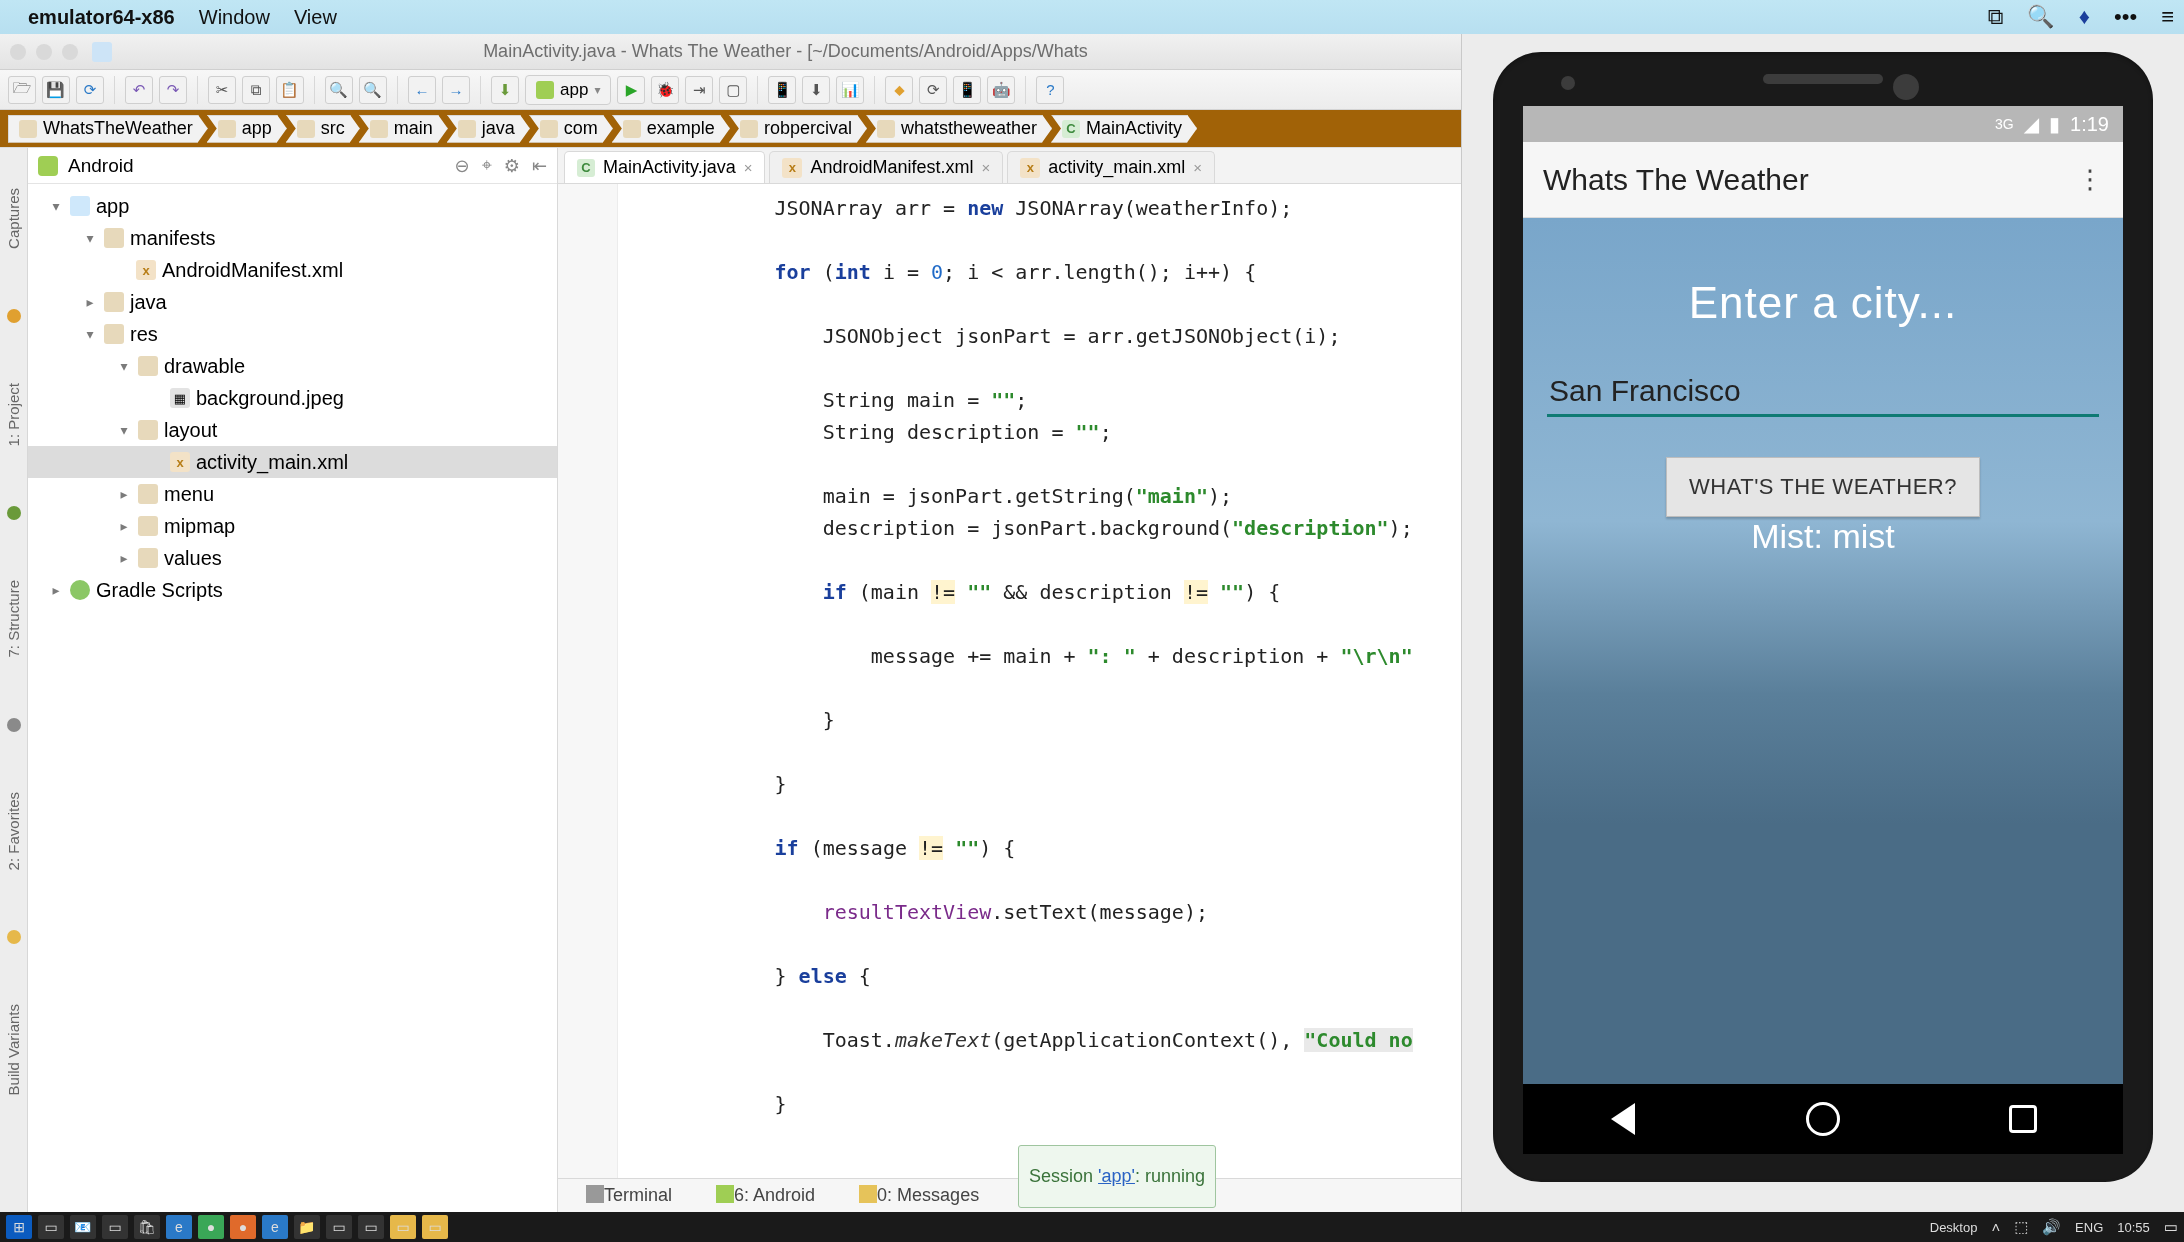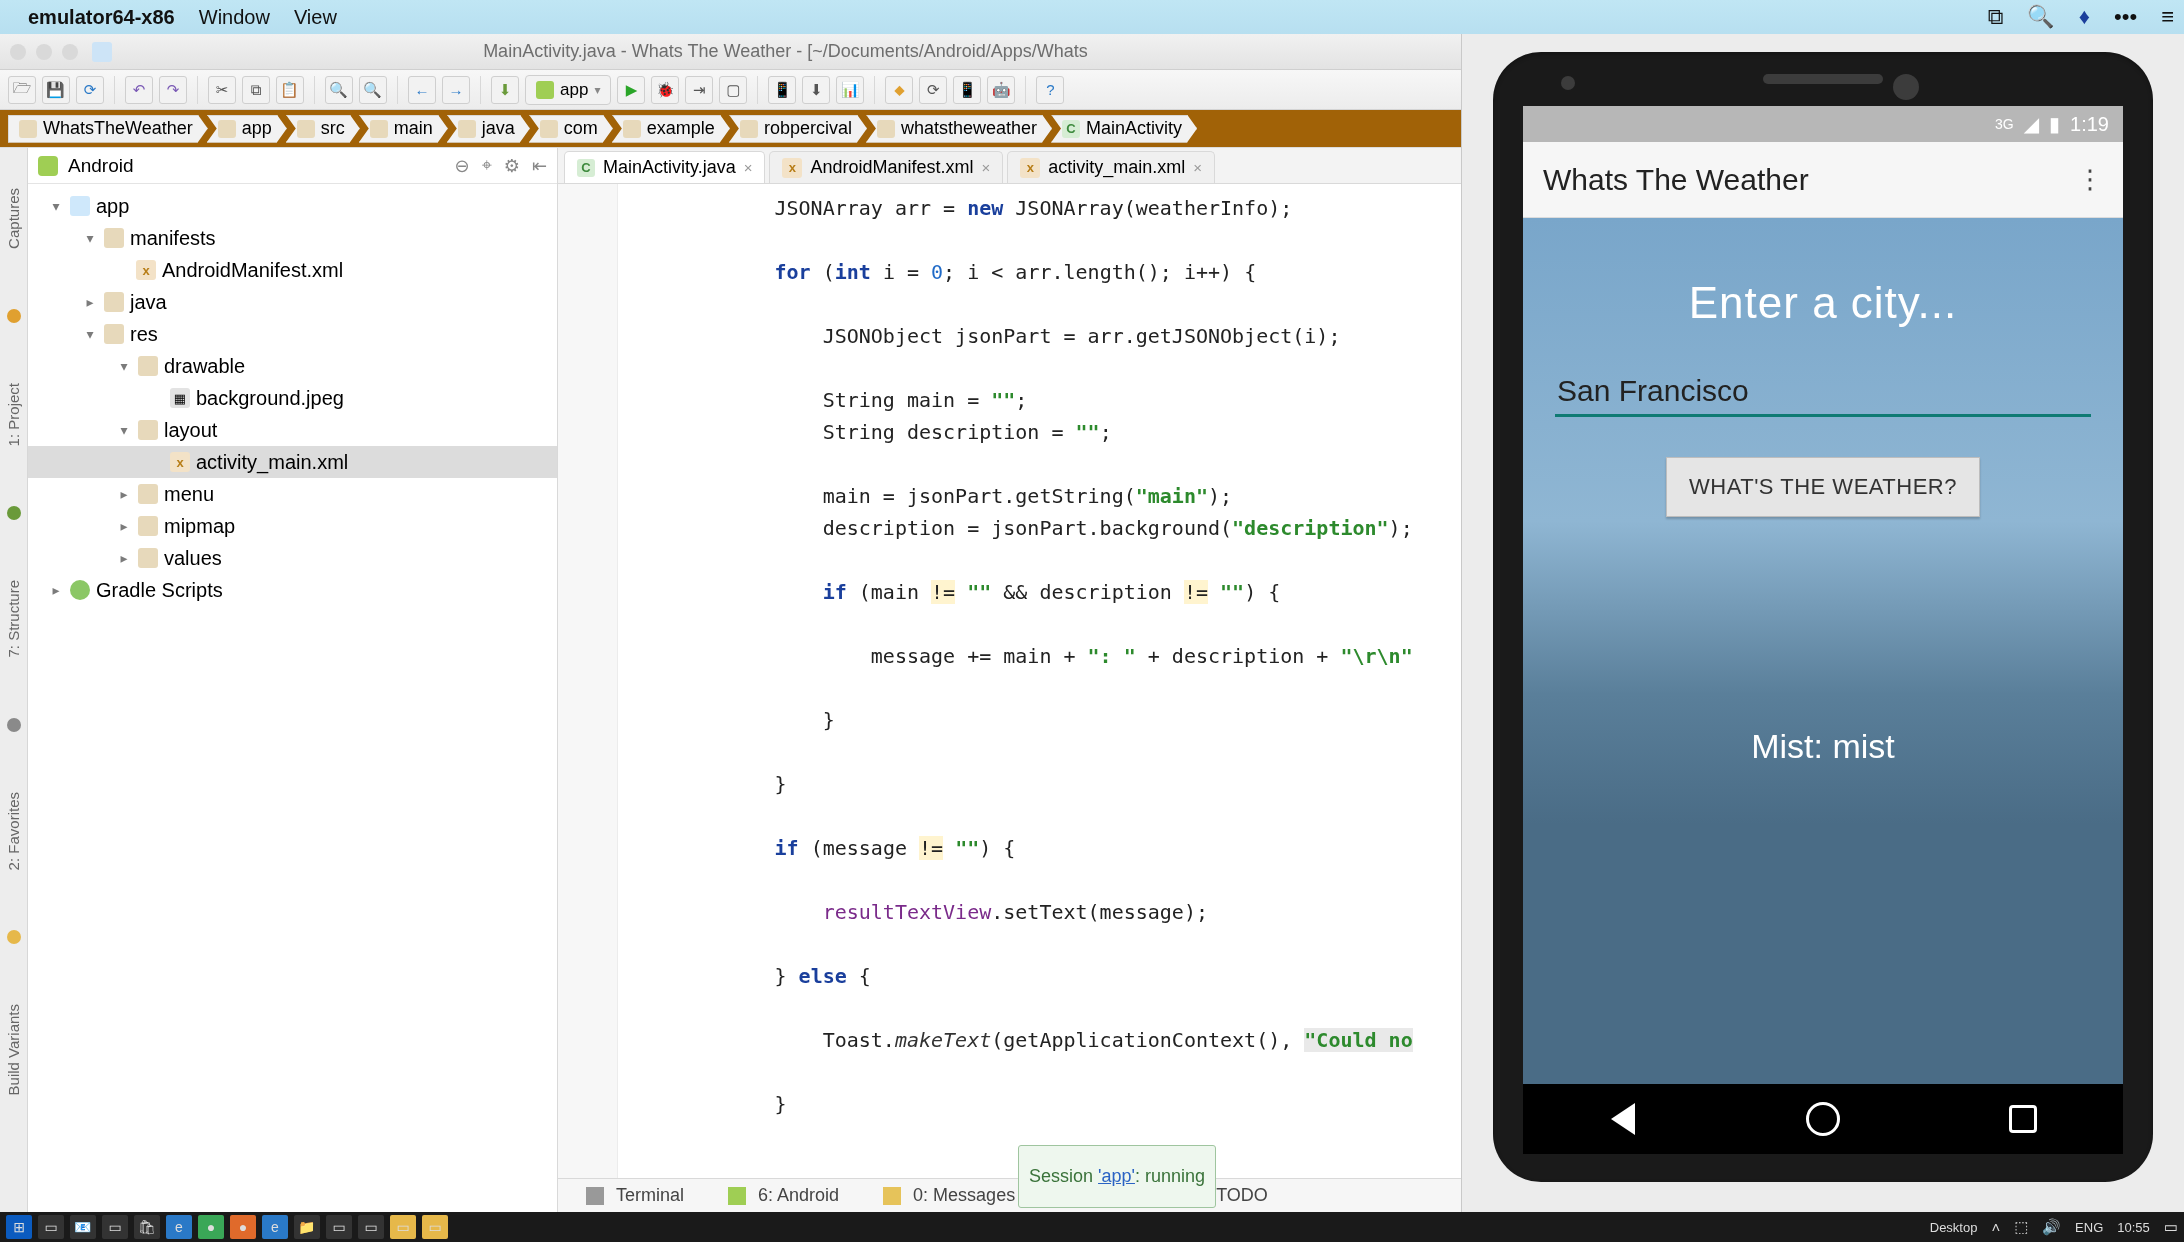--- a/index.html
+++ b/index.html
@@ -63,43 +63,43 @@
   .kw{color:#1a3f9c;font-weight:700;}
   .str{color:#2d8a2d;font-weight:600;}
   .lit{color:#1f6ac7;}
   .fld{color:#7a2a8a;}
   .mtd{font-style:italic;color:#333;}
   .hl{background:#fff4cf;}
   .hl2{background:#e9e9e9;}
   .session-badge{position:absolute;left:460px;bottom:4px;border:1px solid #9fc59f;background:#eef7ee;padding:20px 10px;font-size:18px;color:#3a733a;border-radius:3px;}
   .session-badge .app{color:#2a63c4;text-decoration:underline;}
   .bottom-tools{height:34px;border-top:1px solid #d9d9d9;display:flex;align-items:center;padding:0 12px;gap:28px;font-size:18px;background:#f6f6f6;}
-  .bottom-tools .bt{display:flex;align-items:center;gap:12px;color:#444;padding-left:16px;}
+  .bottom-tools .bt{display:flex;align-items:flex-start;gap:0;color:#444;padding-left:16px;}
   .bt .ico{width:18px;height:18px;display:inline-block;}
   
   .emu{flex:1;display:flex;flex-direction:column;background:#ececec;}
   .emu-titlebar{height:32px;background:linear-gradient(#f1f1f1,#e3e3e3);display:flex;align-items:center;padding:0 10px;border-bottom:1px solid #cfcfcf;font-size:19px;color:#4a4a4a;}
   .emu-titlebar .traffic span:nth-child(1){background:#ff5f57;}
   .emu-titlebar .traffic span:nth-child(2){background:#ffbd2e;}
   .emu-titlebar .traffic span:nth-child(3){background:#d9d9d9;}
   .emu-titlebar .etitle{flex:1;text-align:center;}
   .emu-body{flex:1;display:flex;align-items:flex-start;justify-content:center;padding-top:18px;}
   .phone{width:660px;height:1130px;background:#1a1a1a;border-radius:48px;padding:54px 30px 28px;position:relative;display:flex;flex-direction:column;box-shadow:0 2px 4px rgba(0,0,0,.3) inset;}
   .earpiece{position:absolute;top:22px;left:50%;transform:translateX(-50%);width:120px;height:10px;background:#3c3c3c;border-radius:10px;}
   .ear2{position:absolute;top:22px;left:50%;transform:translateX(70px);width:26px;height:26px;background:#3c3c3c;border-radius:50%;}
   .cam{position:absolute;top:24px;left:68px;width:14px;height:14px;background:#3c3c3c;border-radius:50%;}
   .screen{flex:1;background:#fff;display:flex;flex-direction:column;overflow:hidden;}
   .statusbar{height:36px;background:#b7b7b7;display:flex;align-items:center;justify-content:flex-end;padding:0 14px;gap:10px;color:#fff;font-size:20px;}
   .appbar{height:76px;background:#f6f6f6;display:flex;align-items:center;padding:0 20px;font-size:30px;color:#222;border-bottom:1px solid #dcdcdc;}
   .appbar .menu{margin-left:auto;font-size:26px;color:#444;}
-  .app-content{flex:1;position:relative;background:linear-gradient(#79a6ca 0%, #8fb6d3 35%, #5a7f9a 55%, #4a6c86 70%, #4a6c86 100%);display:flex;flex-direction:column;align-items:center;padding:60px 32px 0;}
+  .app-content{flex:1;position:relative;background:linear-gradient(#79a6ca 0%, #8fb6d3 35%, #5a7f9a 55%, #4a6c86 70%, #4a6c86 100%);display:flex;flex-direction:column;align-items:center;padding:60px 24px 0;}
   .hint{color:#fff;font-size:44px;margin-bottom:40px;letter-spacing:1px;}
   .city-input{width:100%;border:none;border-bottom:3px solid #0f7a73;background:transparent;font-size:30px;color:#222;padding:6px 2px;outline:none;}
   .weather-btn{margin-top:40px;padding:16px 22px;background:#e5e5e5;border:1px solid #bdbdbd;font-size:22px;color:#333;letter-spacing:.5px;box-shadow:0 2px 2px rgba(0,0,0,.2);}
-  .result{margin-top:210px;color:#fff;font-size:34px;}
+  .result{color:#fff;font-size:34px;}
   .navbar{height:70px;background:#000;display:flex;align-items:center;justify-content:space-around;}
   .nav-ico{width:44px;height:44px;display:flex;align-items:center;justify-content:center;}
   .nav-tri{width:0;height:0;border-top:16px solid transparent;border-bottom:16px solid transparent;border-right:24px solid #fff;}
   .nav-o{width:34px;height:34px;border:3px solid #fff;border-radius:50%;}
   .nav-sq{width:28px;height:28px;border:3px solid #fff;border-radius:4px;}
   
   .win-taskbar{height:30px;background:#1a1a1a;display:flex;align-items:center;padding:0 6px;gap:6px;font-size:15px;color:#ddd;}
   .win-taskbar .wbtn{width:26px;height:24px;background:#333;border-radius:2px;display:flex;align-items:center;justify-content:center;font-size:14px;}
   .win-taskbar .right{margin-left:auto;display:flex;align-items:center;gap:14px;}
 </style>

